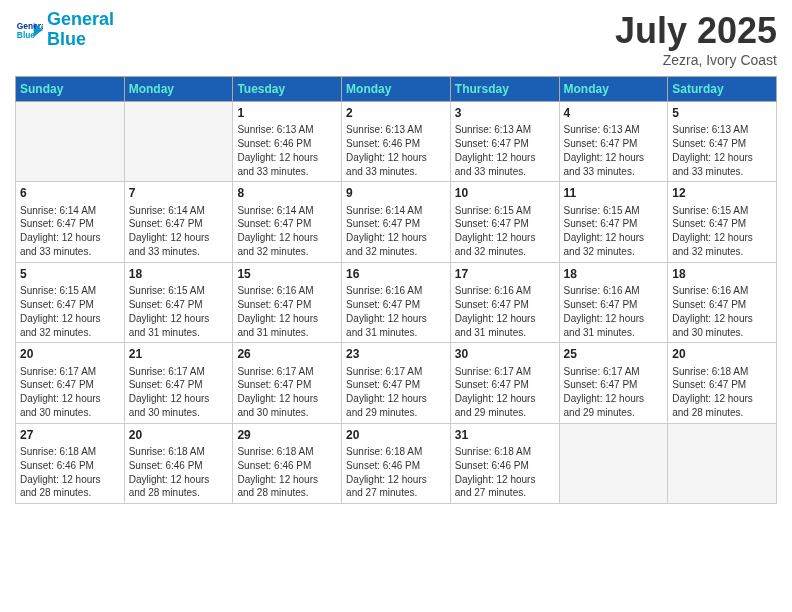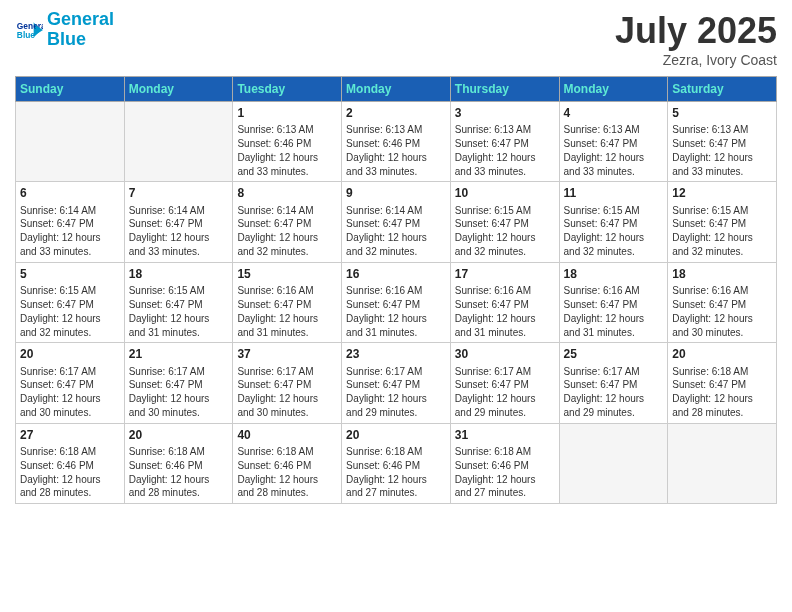--- a/index.html
+++ b/index.html
@@ -152,30 +152,30 @@
           <td><span class="day-num">18</span><span class="day-info">Sunrise: 6:15 AM<br>Sunset: 6:47 PM<br>Daylight: 12 hours and 31 minutes.</span></td>
           <td><span class="day-num">15</span><span class="day-info">Sunrise: 6:16 AM<br>Sunset: 6:47 PM<br>Daylight: 12 hours and 31 minutes.</span></td>
           <td><span class="day-num">16</span><span class="day-info">Sunrise: 6:16 AM<br>Sunset: 6:47 PM<br>Daylight: 12 hours and 31 minutes.</span></td>
           <td><span class="day-num">17</span><span class="day-info">Sunrise: 6:16 AM<br>Sunset: 6:47 PM<br>Daylight: 12 hours and 31 minutes.</span></td>
           <td><span class="day-num">18</span><span class="day-info">Sunrise: 6:16 AM<br>Sunset: 6:47 PM<br>Daylight: 12 hours and 31 minutes.</span></td>
           <td><span class="day-num">18</span><span class="day-info">Sunrise: 6:16 AM<br>Sunset: 6:47 PM<br>Daylight: 12 hours and 30 minutes.</span></td>
         </tr>
         <tr>
           <td><span class="day-num">20</span><span class="day-info">Sunrise: 6:17 AM<br>Sunset: 6:47 PM<br>Daylight: 12 hours and 30 minutes.</span></td>
           <td><span class="day-num">21</span><span class="day-info">Sunrise: 6:17 AM<br>Sunset: 6:47 PM<br>Daylight: 12 hours and 30 minutes.</span></td>
-          <td><span class="day-num">37</span><span class="day-info">Sunrise: 6:17 AM<br>Sunset: 6:47 PM<br>Daylight: 12 hours and 30 minutes.</span></td>
+          <td><span class="day-num">26</span><span class="day-info">Sunrise: 6:17 AM<br>Sunset: 6:47 PM<br>Daylight: 12 hours and 30 minutes.</span></td>
           <td><span class="day-num">23</span><span class="day-info">Sunrise: 6:17 AM<br>Sunset: 6:47 PM<br>Daylight: 12 hours and 29 minutes.</span></td>
           <td><span class="day-num">30</span><span class="day-info">Sunrise: 6:17 AM<br>Sunset: 6:47 PM<br>Daylight: 12 hours and 29 minutes.</span></td>
           <td><span class="day-num">25</span><span class="day-info">Sunrise: 6:17 AM<br>Sunset: 6:47 PM<br>Daylight: 12 hours and 29 minutes.</span></td>
           <td><span class="day-num">20</span><span class="day-info">Sunrise: 6:18 AM<br>Sunset: 6:47 PM<br>Daylight: 12 hours and 28 minutes.</span></td>
         </tr>
         <tr>
           <td><span class="day-num">27</span><span class="day-info">Sunrise: 6:18 AM<br>Sunset: 6:46 PM<br>Daylight: 12 hours and 28 minutes.</span></td>
           <td><span class="day-num">20</span><span class="day-info">Sunrise: 6:18 AM<br>Sunset: 6:46 PM<br>Daylight: 12 hours and 28 minutes.</span></td>
-          <td><span class="day-num">40</span><span class="day-info">Sunrise: 6:18 AM<br>Sunset: 6:46 PM<br>Daylight: 12 hours and 28 minutes.</span></td>
+          <td><span class="day-num">29</span><span class="day-info">Sunrise: 6:18 AM<br>Sunset: 6:46 PM<br>Daylight: 12 hours and 28 minutes.</span></td>
           <td><span class="day-num">20</span><span class="day-info">Sunrise: 6:18 AM<br>Sunset: 6:46 PM<br>Daylight: 12 hours and 27 minutes.</span></td>
           <td><span class="day-num">31</span><span class="day-info">Sunrise: 6:18 AM<br>Sunset: 6:46 PM<br>Daylight: 12 hours and 27 minutes.</span></td>
           <td class="empty"></td>
           <td class="empty"></td>
         </tr>
       </tbody>
   </table>
 </div>
 
 </body></html>

